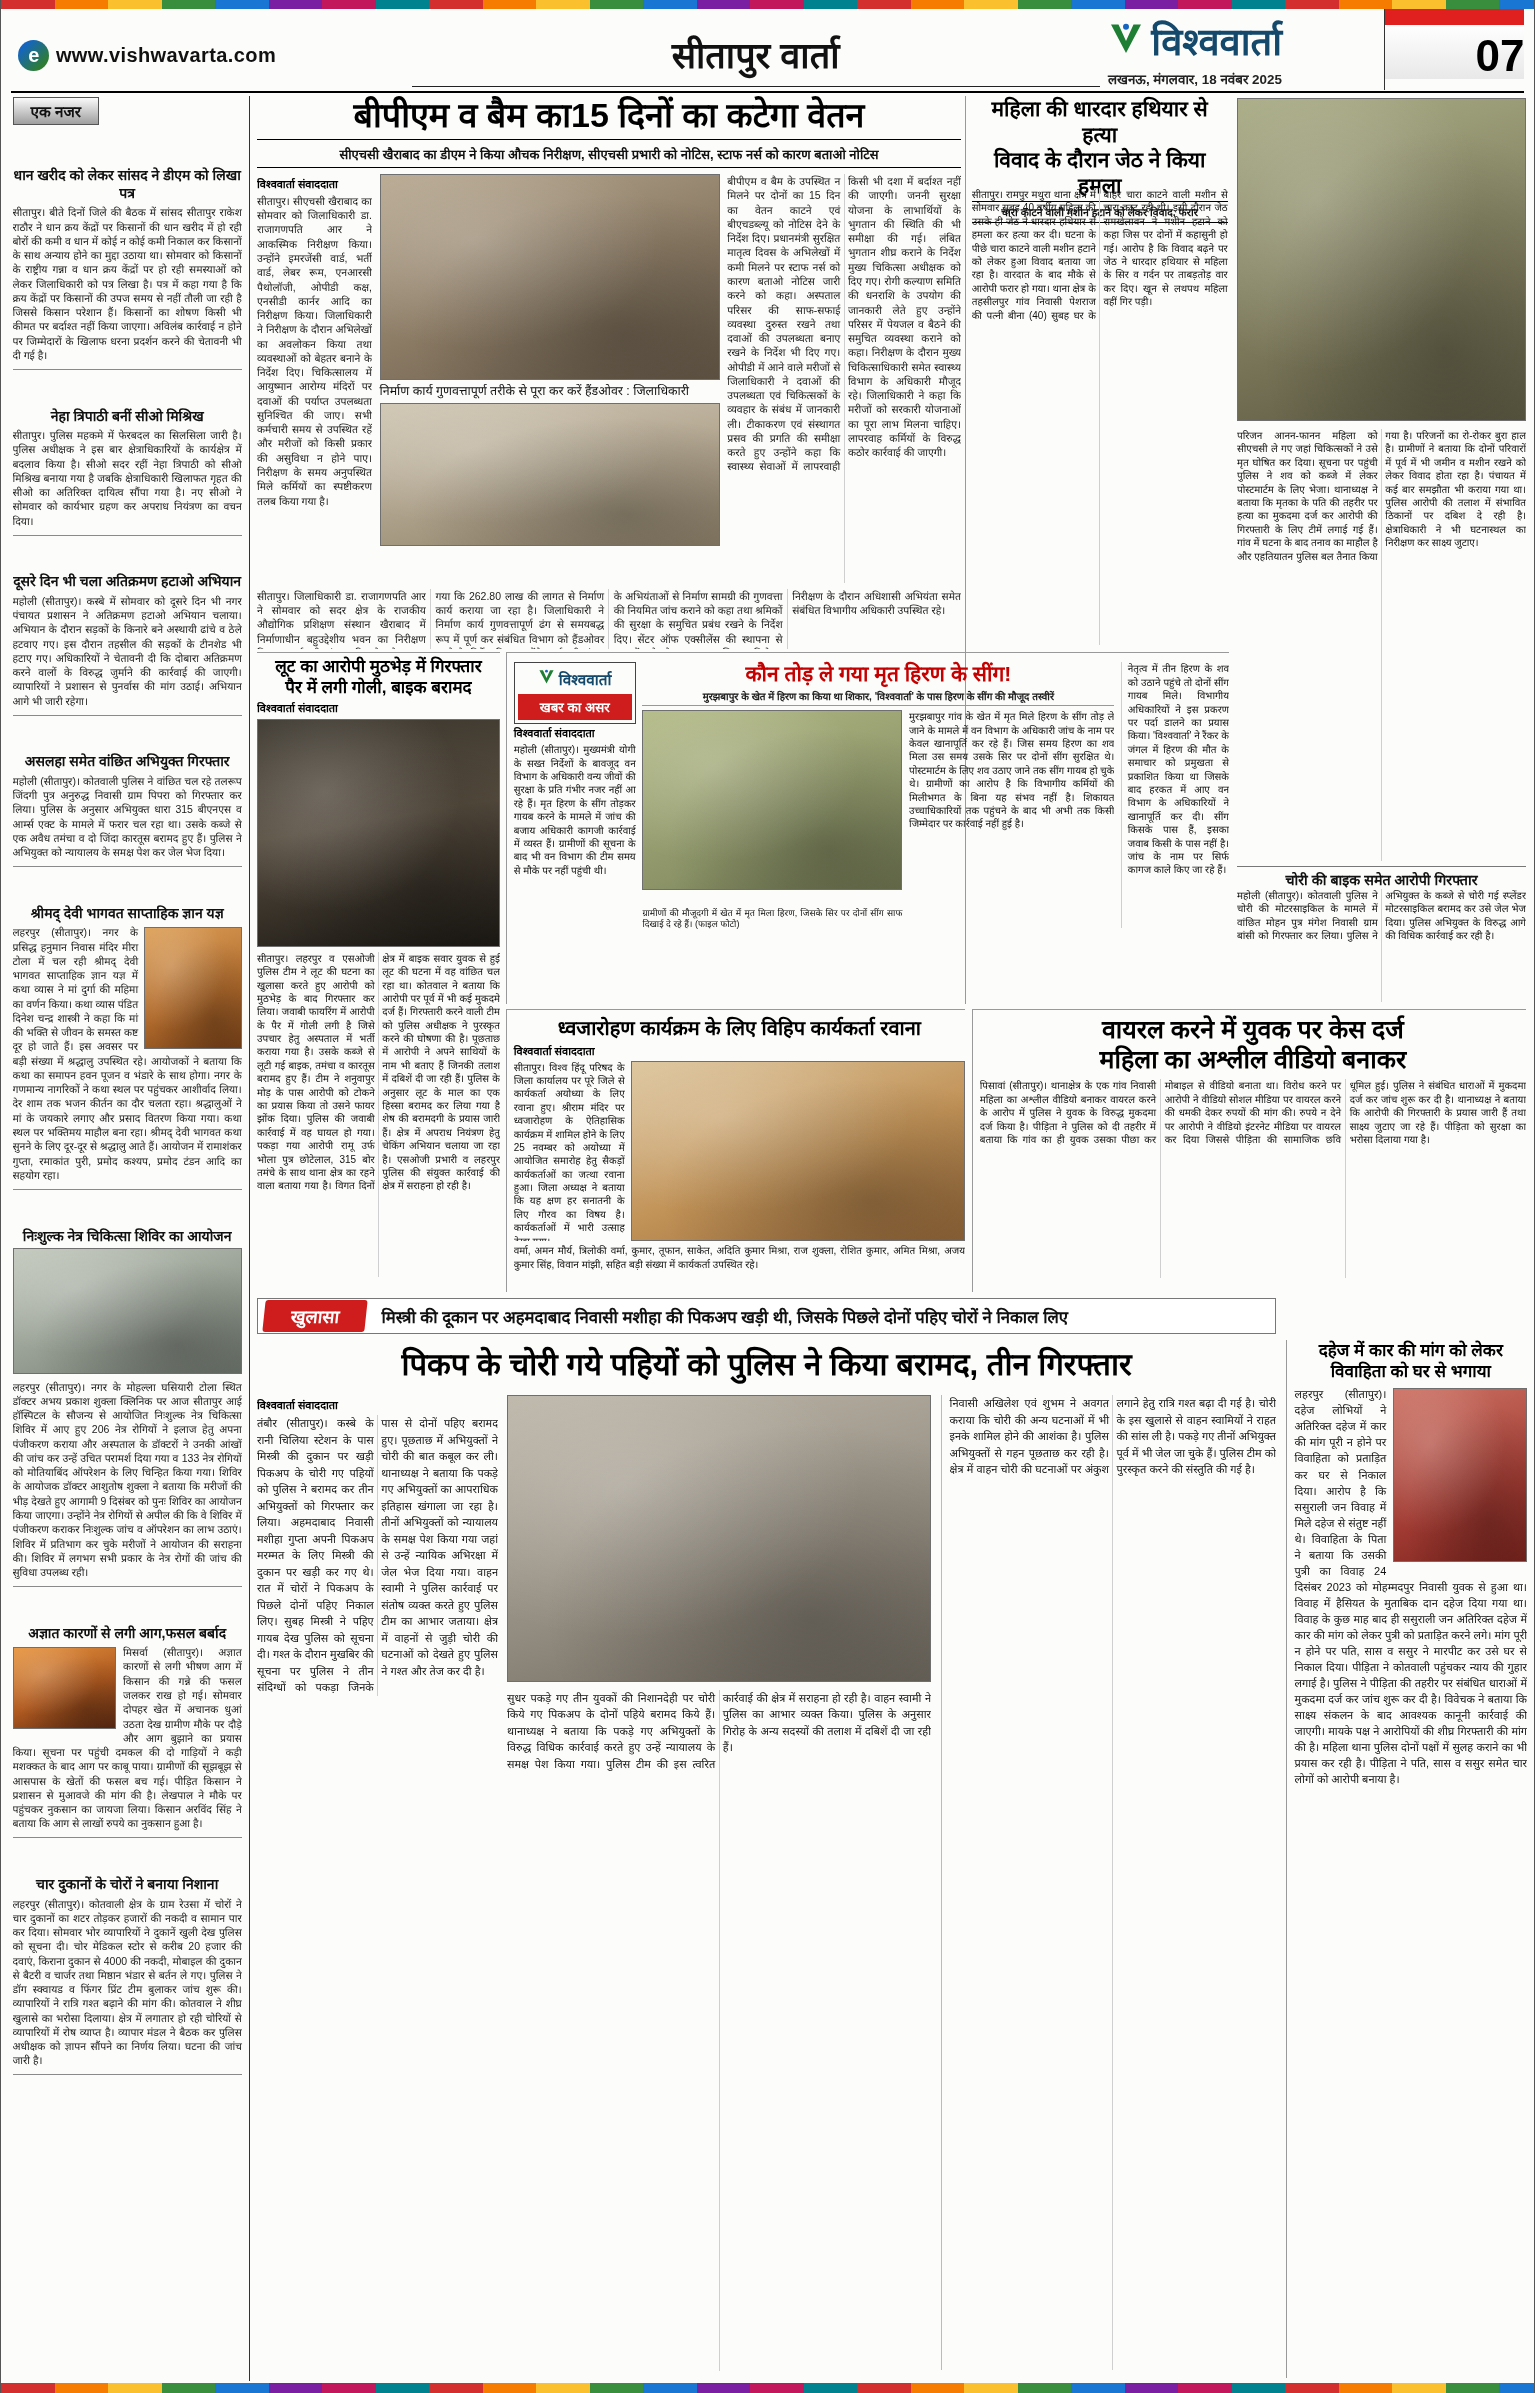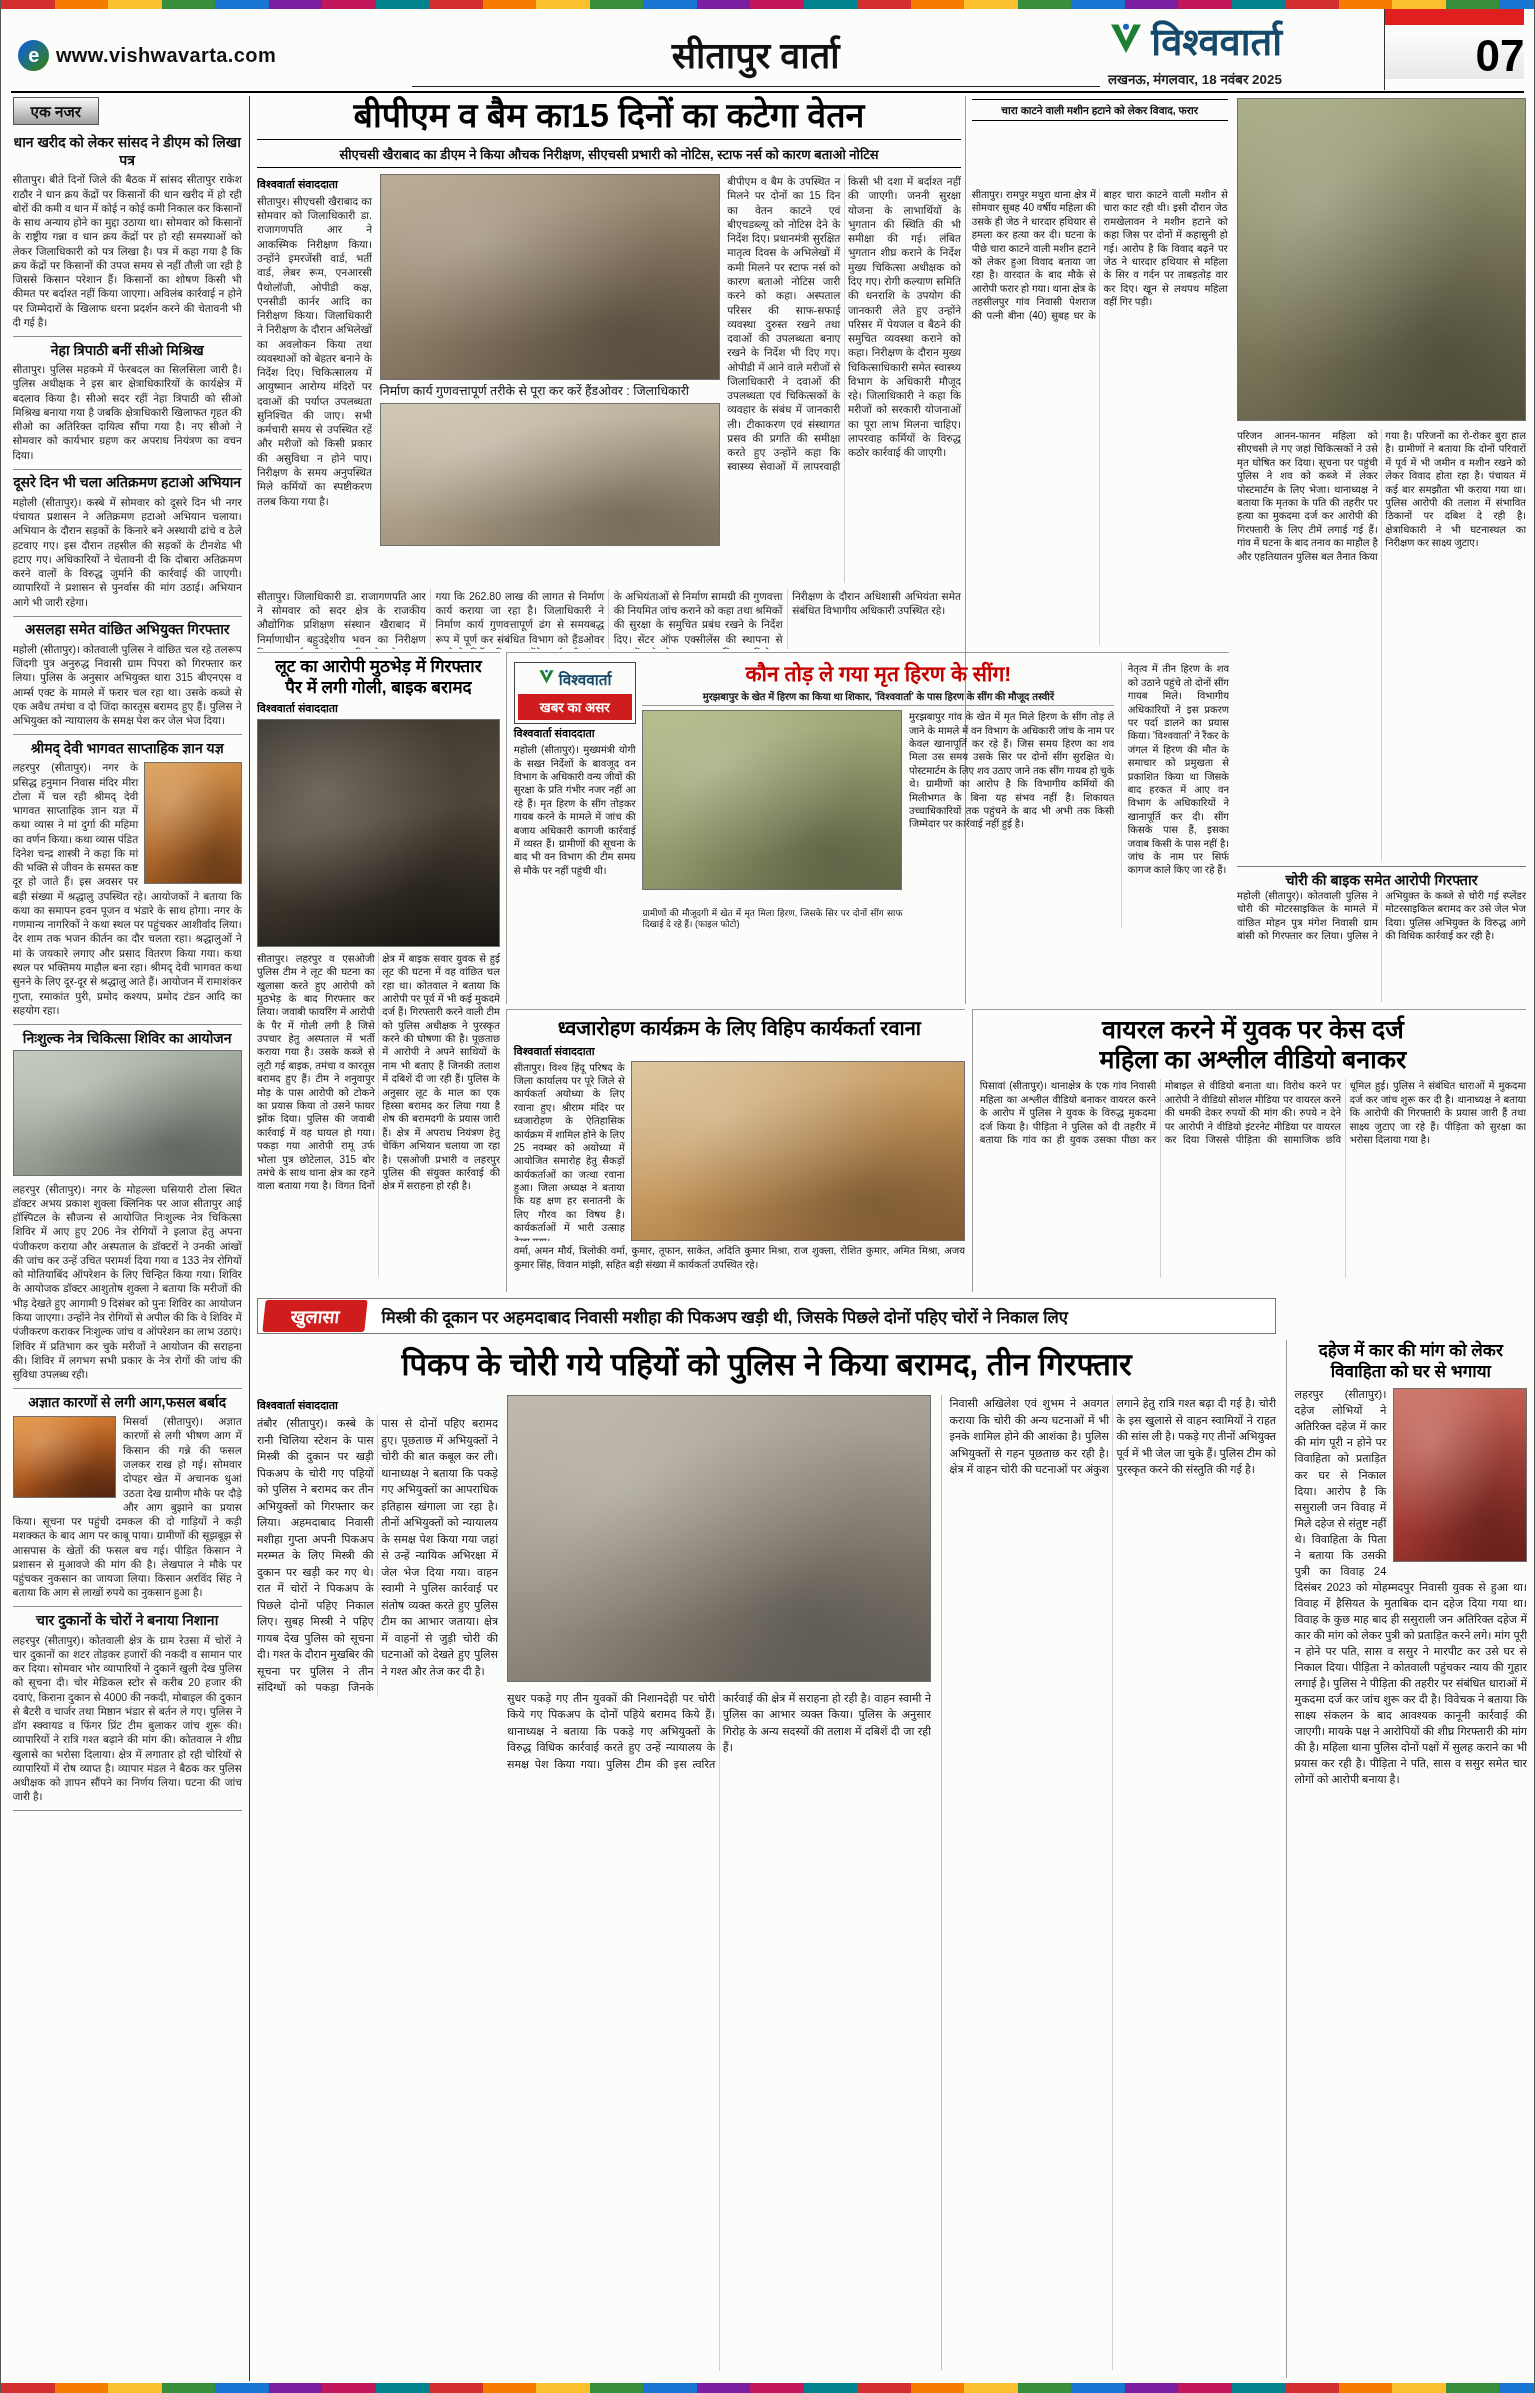--- a/index.html
+++ b/index.html
@@ -50,21 +50,21 @@
   .ph-fire   { background:linear-gradient(160deg,#e8953f,#b05a20 55%,#5e2a12); }
   .ph-yajna  { background:linear-gradient(160deg,#dda058,#b06a2c 60%,#7c4319); }
   .ph-eye    { background:linear-gradient(160deg,#c2c8bc,#939b90 60%,#6f776e); }
 
   
   .ek-najar { position:absolute; left:11.5px; top:96px; width:237px; height:2285px;
               border-right:1.9px solid #333; padding-right:6.7px; overflow:hidden; }
   .en-tab { display:inline-block; margin:1px 0 4.8px; background:linear-gradient(180deg,#fafafa,#9e9e9e);
             border:1px solid #555; font-size:15.3px; font-weight:700; padding:2.9px 17px; }
   .en-item { padding:4.8px 0 6.7px; border-bottom:1px solid #8a8a8a; }
-  .en-h { font-size:14px; font-weight:700; text-align:center; line-height:1.25; margin-bottom:2.9px; }
+  .en-h { font-size:14px; font-weight:700; text-align:center; line-height:1.25; margin-bottom:2.9px;margin-top:33px; }
   .en-ph-yajna { float:right; width:98px; height:122px; margin:1.9px 0 3.8px 5.7px; }
   .en-ph-eye { width:100%; height:126px; margin:1.9px 0 5.7px; }
   .en-ph-fire { float:left; width:103px; height:82px; margin:1.9px 7.6px 2.9px 0; }
 
   
   .lead { position:absolute; left:256px; top:96px; width:704px; height:553px; overflow:hidden; }
   .lead-h { font-size:34px; line-height:1.12; }
   .lead-sub { margin-top:4.8px; border-top:1.9px solid #000; border-bottom:1.9px solid #000;
               padding:4.8px 1.9px; font-size:13px; font-weight:700; text-align:center; }
   .lead-cols { margin-top:5.7px; display:flex; gap:7.6px; height:409px; }
@@ -241,20 +241,24 @@
         <div class="photo ph-indoor lead-ph1"></div>
         <div class="lead-cap">निर्माण कार्य गुणवत्तापूर्ण तरीके से पूरा कर करें हैंडओवर : जिलाधिकारी</div>
         <div class="photo ph-build lead-ph2"></div>
       </div>
       <div class="lc-right c2 clip bt">बीपीएम व बैम के उपस्थित न मिलने पर दोनों का 15 दिन का वेतन काटने एवं बीएचडब्ल्यू को नोटिस देने के निर्देश दिए। प्रधानमंत्री सुरक्षित मातृत्व दिवस के अभिलेखों में कमी मिलने पर स्टाफ नर्स को कारण बताओ नोटिस जारी करने को कहा। अस्पताल परिसर की साफ-सफाई व्यवस्था दुरुस्त रखने तथा दवाओं की उपलब्धता बनाए रखने के निर्देश भी दिए गए। ओपीडी में आने वाले मरीजों से जिलाधिकारी ने दवाओं की उपलब्धता एवं चिकित्सकों के व्यवहार के संबंध में जानकारी ली। टीकाकरण एवं संस्थागत प्रसव की प्रगति की समीक्षा करते हुए उन्होंने कहा कि स्वास्थ्य सेवाओं में लापरवाही किसी भी दशा में बर्दाश्त नहीं की जाएगी। जननी सुरक्षा योजना के लाभार्थियों के भुगतान की स्थिति की भी समीक्षा की गई। लंबित भुगतान शीघ्र कराने के निर्देश मुख्य चिकित्सा अधीक्षक को दिए गए। रोगी कल्याण समिति की धनराशि के उपयोग की जानकारी लेते हुए उन्होंने परिसर में पेयजल व बैठने की समुचित व्यवस्था कराने को कहा। निरीक्षण के दौरान मुख्य चिकित्साधिकारी समेत स्वास्थ्य विभाग के अधिकारी मौजूद रहे। जिलाधिकारी ने कहा कि मरीजों को सरकारी योजनाओं का पूरा लाभ मिलना चाहिए। लापरवाह कर्मियों के विरुद्ध कठोर कार्रवाई की जाएगी।</div>
     </div>
     <div class="lead-bottom c4 clip bt">सीतापुर। जिलाधिकारी डा. राजागणपति आर ने सोमवार को सदर क्षेत्र के राजकीय औद्योगिक प्रशिक्षण संस्थान खैराबाद में निर्माणाधीन बहुउद्देशीय भवन का निरीक्षण किया। कार्यदायी संस्था की ओर से बताया गया कि 262.80 लाख की लागत से निर्माण कार्य कराया जा रहा है। जिलाधिकारी ने निर्माण कार्य गुणवत्तापूर्ण ढंग से समयबद्ध रूप में पूर्ण कर संबंधित विभाग को हैंडओवर करने के निर्देश दिए। उन्होंने कार्यदायी संस्था के अभियंताओं से निर्माण सामग्री की गुणवत्ता की नियमित जांच कराने को कहा तथा श्रमिकों की सुरक्षा के समुचित प्रबंध रखने के निर्देश दिए। सेंटर ऑफ एक्सीलेंस की स्थापना से युवाओं को रोजगारपरक प्रशिक्षण मिलेगा। निरीक्षण के दौरान अधिशासी अभियंता समेत संबंधित विभागीय अधिकारी उपस्थित रहे।</div>
   </div>
 
   <div class="murder">
+    <div class="hl mu-h">
+      <div>महिला की धारदार हथियार से हत्या</div>
+      <div>विवाद के दौरान जेठ ने किया हमला</div>
+    </div>
     <div class="mu-sub">चारा काटने वाली मशीन हटाने को लेकर विवाद, फरार</div>
     <div class="mu-text1 c2 clip sm">सीतापुर। रामपुर मथुरा थाना क्षेत्र में सोमवार सुबह 40 वर्षीय महिला की उसके ही जेठ ने धारदार हथियार से हमला कर हत्या कर दी। घटना के पीछे चारा काटने वाली मशीन हटाने को लेकर हुआ विवाद बताया जा रहा है। वारदात के बाद मौके से आरोपी फरार हो गया। थाना क्षेत्र के तहसीलपुर गांव निवासी पेशराज की पत्नी बीना (40) सुबह घर के बाहर चारा काटने वाली मशीन से चारा काट रही थी। इसी दौरान जेठ रामखेलावन ने मशीन हटाने को कहा जिस पर दोनों में कहासुनी हो गई। आरोप है कि विवाद बढ़ने पर जेठ ने धारदार हथियार से महिला के सिर व गर्दन पर ताबड़तोड़ वार कर दिए। खून से लथपथ महिला वहीं गिर पड़ी।</div>
     <div class="photo ph-crowd mu-photo"></div>
     <div class="mu-text2 c2 clip sm">परिजन आनन-फानन महिला को सीएचसी ले गए जहां चिकित्सकों ने उसे मृत घोषित कर दिया। सूचना पर पहुंची पुलिस ने शव को कब्जे में लेकर पोस्टमार्टम के लिए भेजा। थानाध्यक्ष ने बताया कि मृतका के पति की तहरीर पर हत्या का मुकदमा दर्ज कर आरोपी की गिरफ्तारी के लिए टीमें लगाई गई हैं। गांव में घटना के बाद तनाव का माहौल है और एहतियातन पुलिस बल तैनात किया गया है। परिजनों का रो-रोकर बुरा हाल है। ग्रामीणों ने बताया कि दोनों परिवारों में पूर्व में भी जमीन व मशीन रखने को लेकर विवाद होता रहा है। पंचायत में कई बार समझौता भी कराया गया था। पुलिस आरोपी की तलाश में संभावित ठिकानों पर दबिश दे रही है। क्षेत्राधिकारी ने भी घटनास्थल का निरीक्षण कर साक्ष्य जुटाए।</div>
     <div class="mu-sub2h">चोरी की बाइक समेत आरोपी गिरफ्तार</div>
     <div class="mu-sub2b c2 clip sm">महोली (सीतापुर)। कोतवाली पुलिस ने चोरी की मोटरसाइकिल के मामले में वांछित मोहन पुत्र मंगेश निवासी ग्राम बांसी को गिरफ्तार कर लिया। पुलिस ने अभियुक्त के कब्जे से चोरी गई स्प्लेंडर मोटरसाइकिल बरामद कर उसे जेल भेज दिया। पुलिस अभियुक्त के विरुद्ध आगे की विधिक कार्रवाई कर रही है।</div>
   </div>
 
   <div class="loot">
     <div class="hl loot-h">

